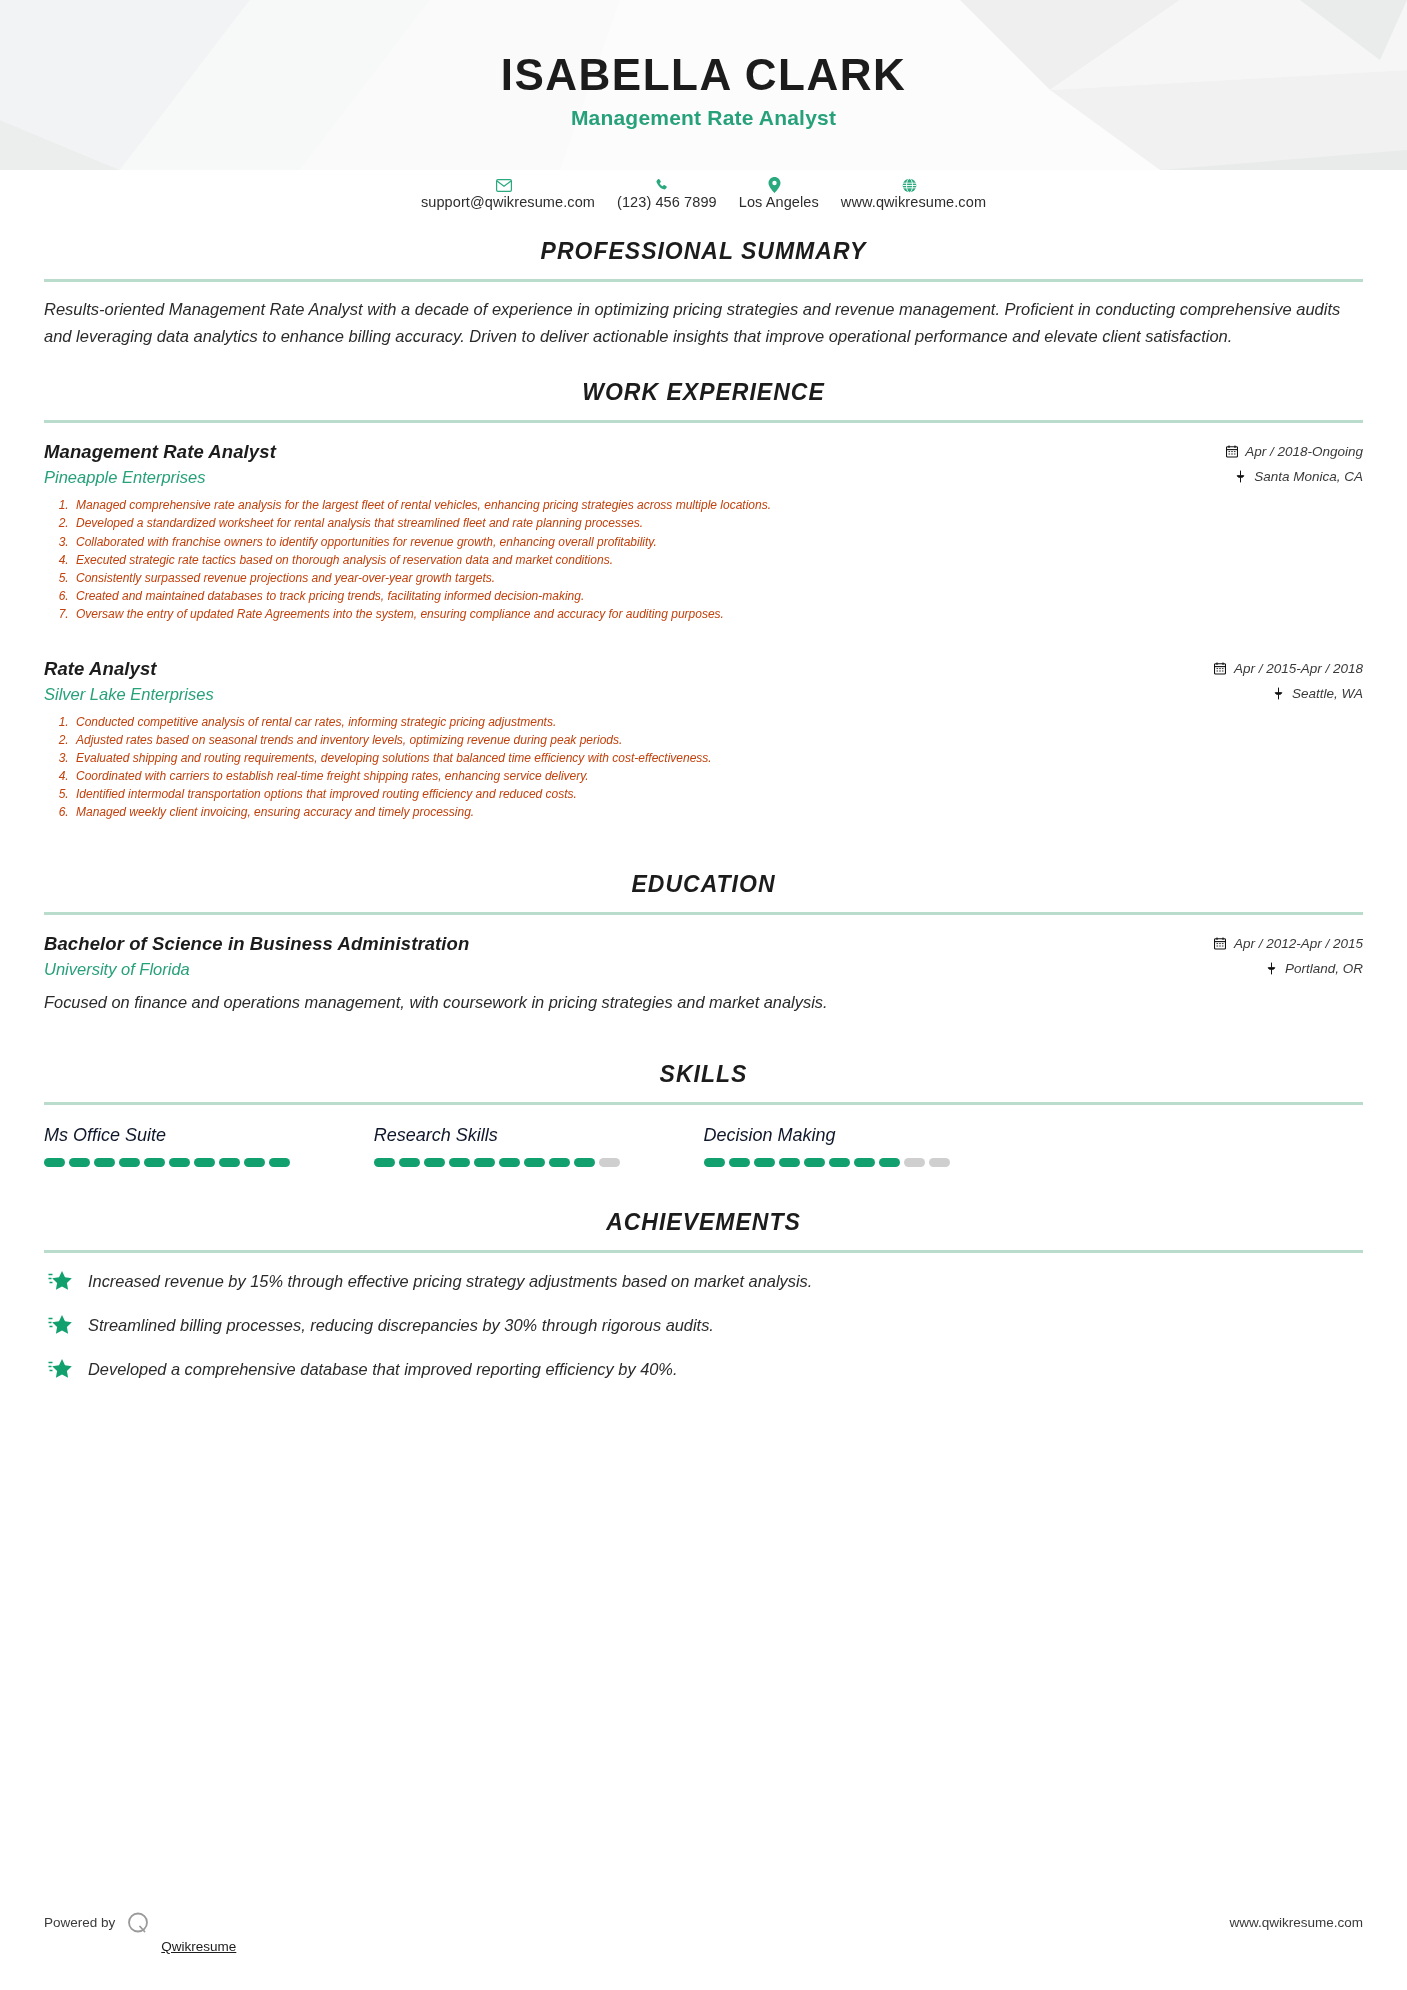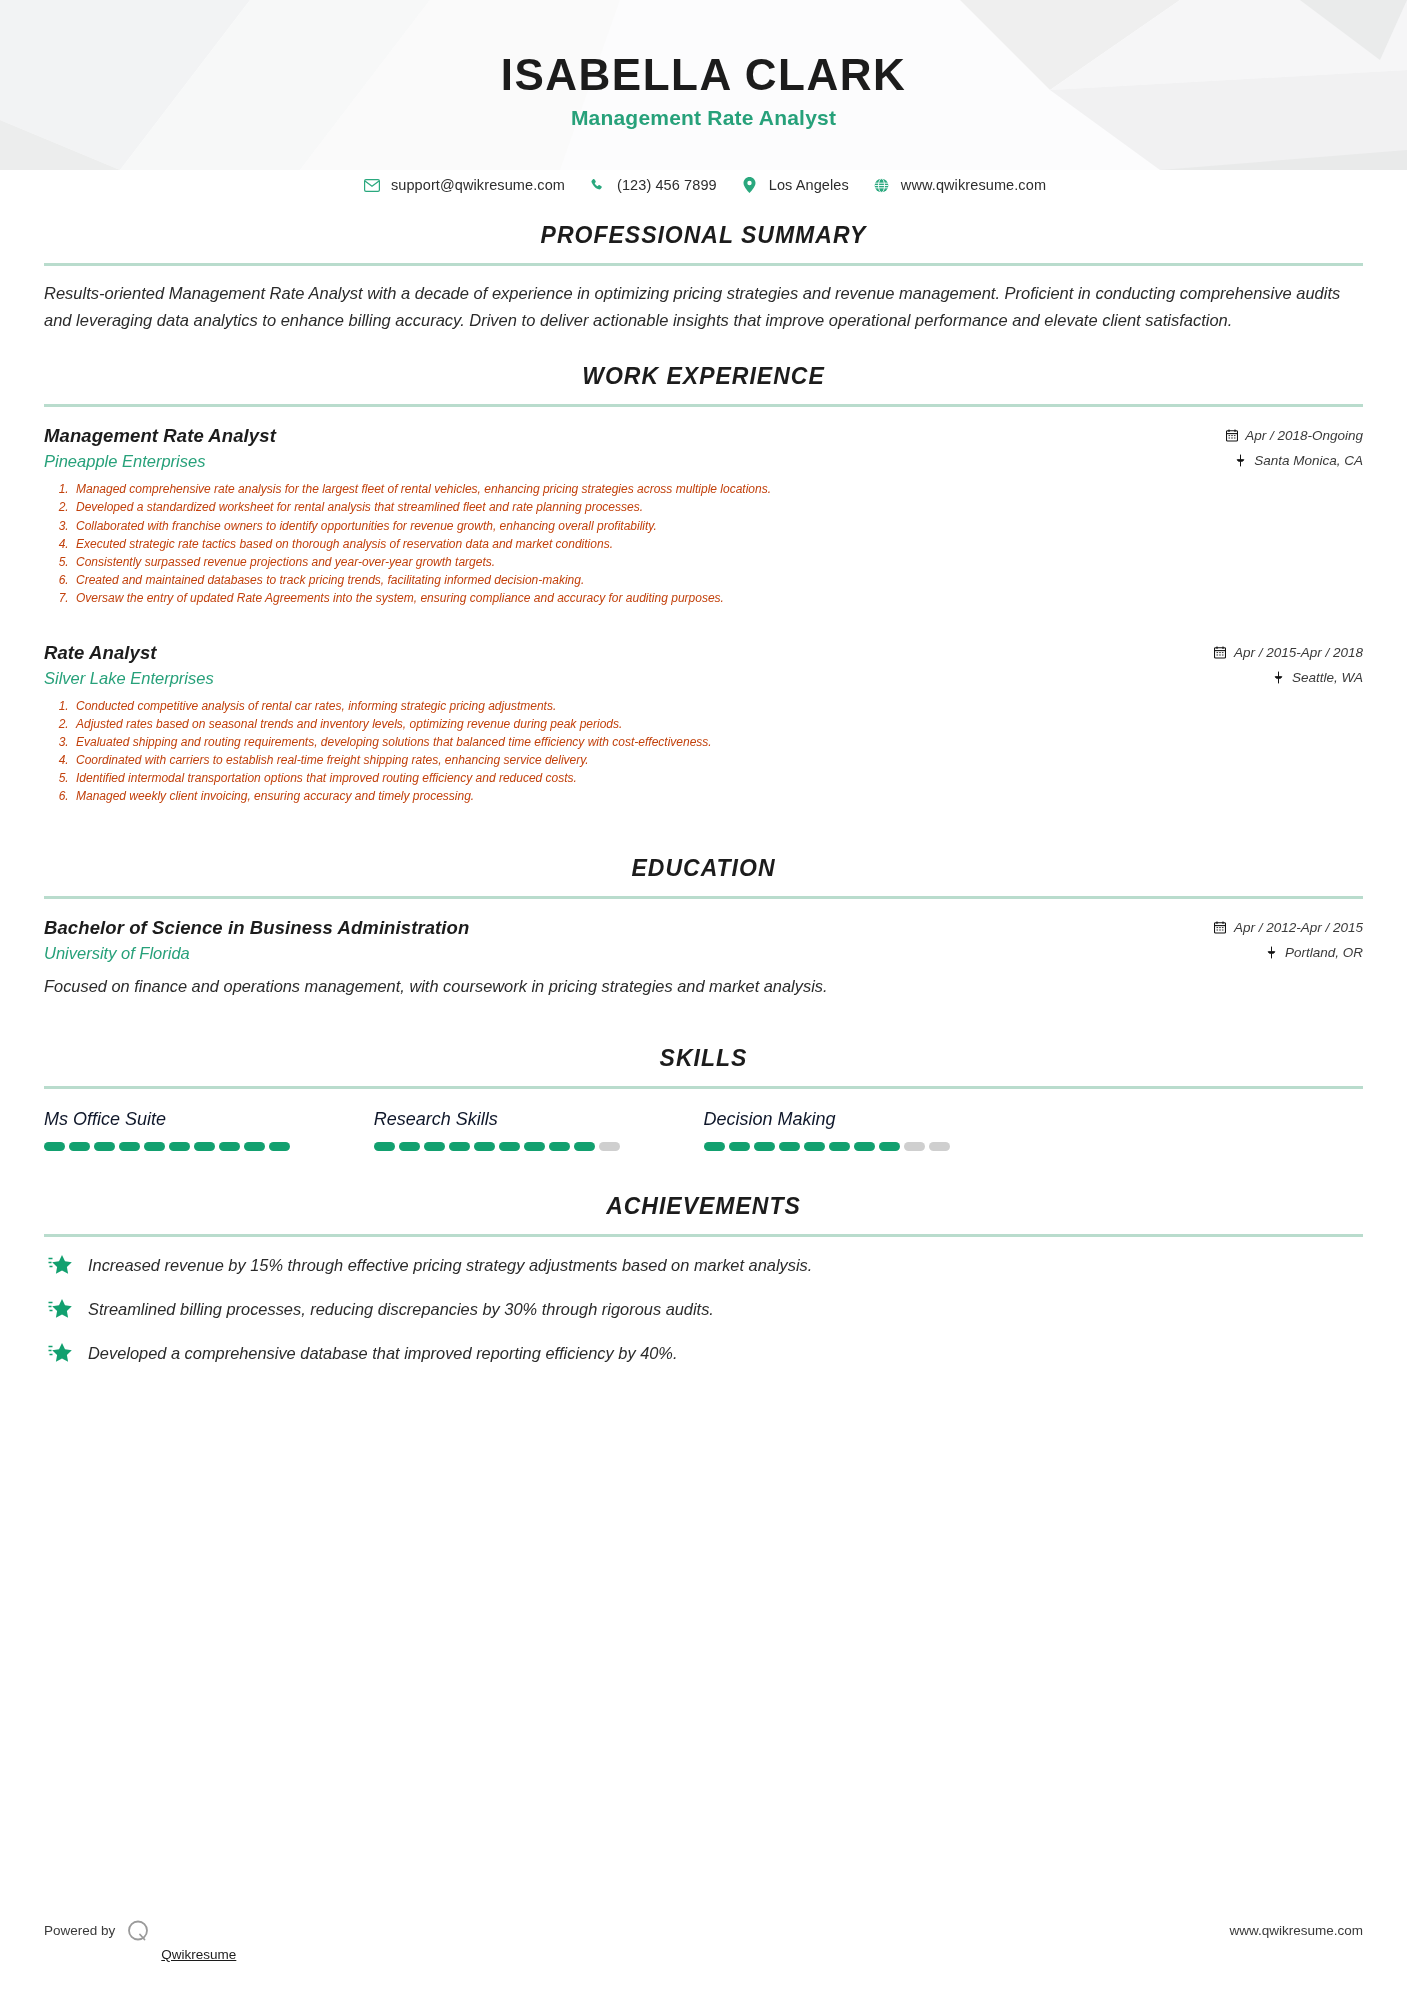--- a/index.html
+++ b/index.html
@@ -61,20 +61,21 @@
     font-size: 14.5px;
     color: #2d2d2d;
     padding-top: 6px;
     padding-bottom: 10px;
     background: #ffffff;
   }
   .contact-item {
     display: flex;
     align-items: center;
     white-space: nowrap;
+    flex-direction: column;
   }
   .contact-item .ci {
     display: inline-flex;
     align-items: center;
     justify-content: center;
     width: 22px;
     height: 18px;
     margin-right: 8px;
     color: #2aa87e;
   }
@@ -203,21 +204,21 @@
     color: #2b2b2b;
     line-height: 1.3;
     padding-top: 2px;
   }
 
   
   .footer {
     position: absolute;
     left: 44px;
     right: 44px;
-    bottom: 28px;
+    bottom: 36px;
     display: flex;
     justify-content: space-between;
     align-items: center;
     font-size: 13.5px;
     color: #3a3a3a;
   }
   .footer-left { display: flex; align-items: center; gap: 10px; }
   .footer-logo {
     width: 26px; height: 26px;
     display: inline-flex; align-items: center; justify-content: center;

